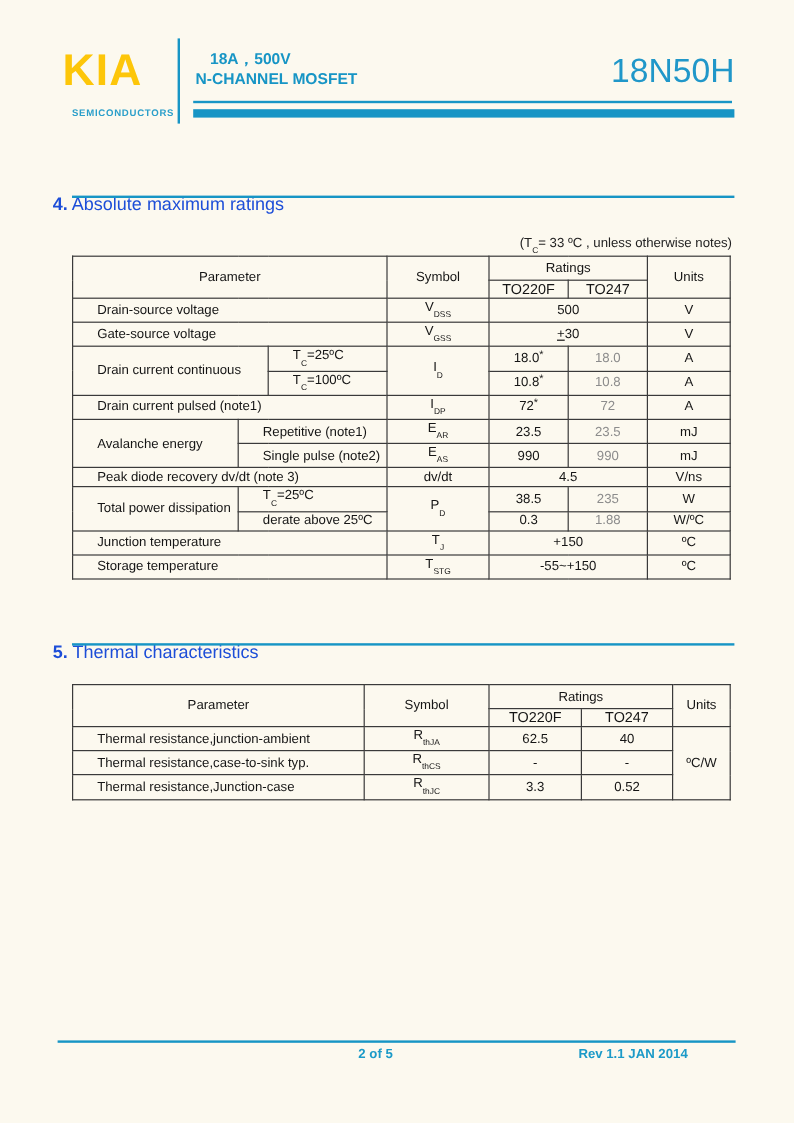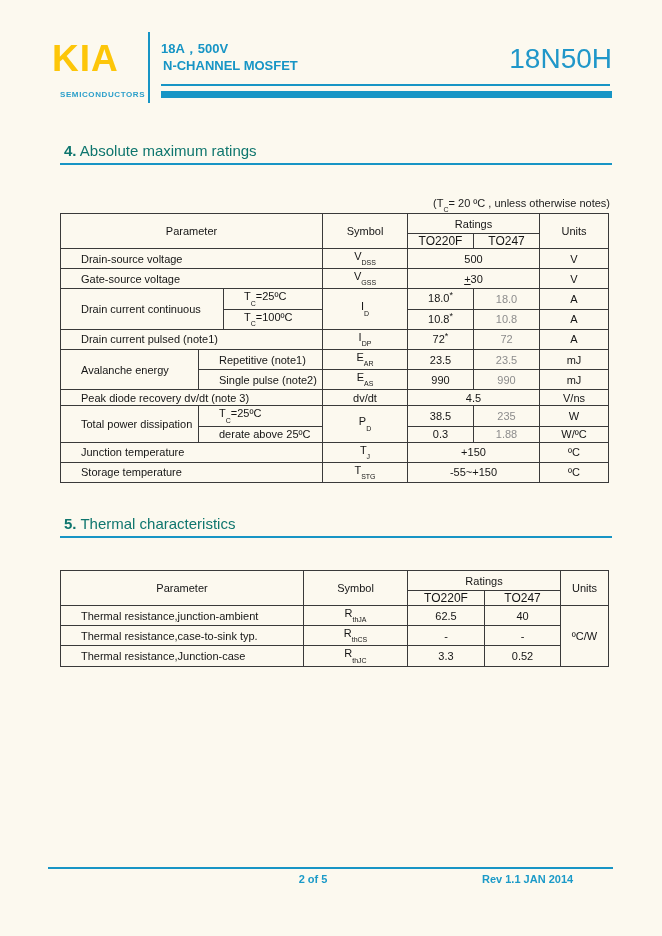--- a/index.html
+++ b/index.html
@@ -16,27 +16,27 @@
     position:absolute;left:52px;top:40px;
     font-size:37px;font-weight:700;letter-spacing:1px;
     color:#fdc609;line-height:1;
   }
   .logo-sub{
     position:absolute;left:60px;top:90px;
     font-size:8px;font-weight:700;letter-spacing:0.6px;
     color:#2b9fca;
   }
   .brand-vline{position:absolute;left:148px;top:32px;width:2px;height:71px;background:#1795c5;}
-  .prod-l1{position:absolute;left:161px;top:40px;font-size:13px;font-weight:700;color:#1795c5;}
+  .prod-l1{position:absolute;left:175px;top:40px;font-size:13px;font-weight:700;color:#1795c5;}
   .prod-l2{position:absolute;left:163px;top:58px;font-size:13px;font-weight:700;color:#1795c5;}
   .part-no{position:absolute;right:50px;top:45px;font-size:28px;color:#2097c9;line-height:1;text-align:center;}
   .hr-thin{position:absolute;left:161px;top:84px;width:449px;height:2px;background:#1795c5;}
   .hr-thick{position:absolute;left:161px;top:91px;width:451px;height:7px;background:#1795c5;}
   
-  .sec{position:absolute;left:64px;font-size:15px;color:#0f766e;}
+  .sec{position:absolute;left:44px;font-size:15px;color:#1d4ed8;margin-top:20px;}
   .sec .num{font-weight:700;}
   .sec-rule{position:absolute;left:60px;width:552px;height:2px;background:#1795c5;}
   
   table.t{
     position:absolute;border-collapse:collapse;table-layout:fixed;
     font-size:11px;color:#151515;
   }
   table.t td{
     border:1px solid #3a3a3a;text-align:center;padding:0;
     overflow:hidden;white-space:nowrap;line-height:14px;
@@ -67,21 +67,21 @@
   <div class="brand-vline"></div>
   <div class="prod-l1">18A，500V</div>
   <div class="prod-l2">N-CHANNEL MOSFET</div>
   <div class="part-no">18N50H</div>
   <div class="hr-thin"></div>
   <div class="hr-thick"></div>
 
   <div class="sec" style="top:142px;"><span class="num">4.</span><span> Absolute maximum ratings</span></div>
   <div class="sec-rule" style="top:163px;"></div>
 
-  <div class="caption"><span>(T</span><sub class="s">C</sub><span>= 20 ºC , unless otherwise notes)</span></div>
+  <div class="caption"><span>(T</span><sub class="s">C</sub><span>= 33 ºC , unless otherwise notes)</span></div>
 
   <table class="t" style="left:60px;top:213px;width:548px;">
     <colgroup>
       <col style="width:138px">
         <col style="width:25px">
         <col style="width:99px">
       <col style="width:85px">
         <col style="width:66px">
         <col style="width:66px">
         <col style="width:69px">

